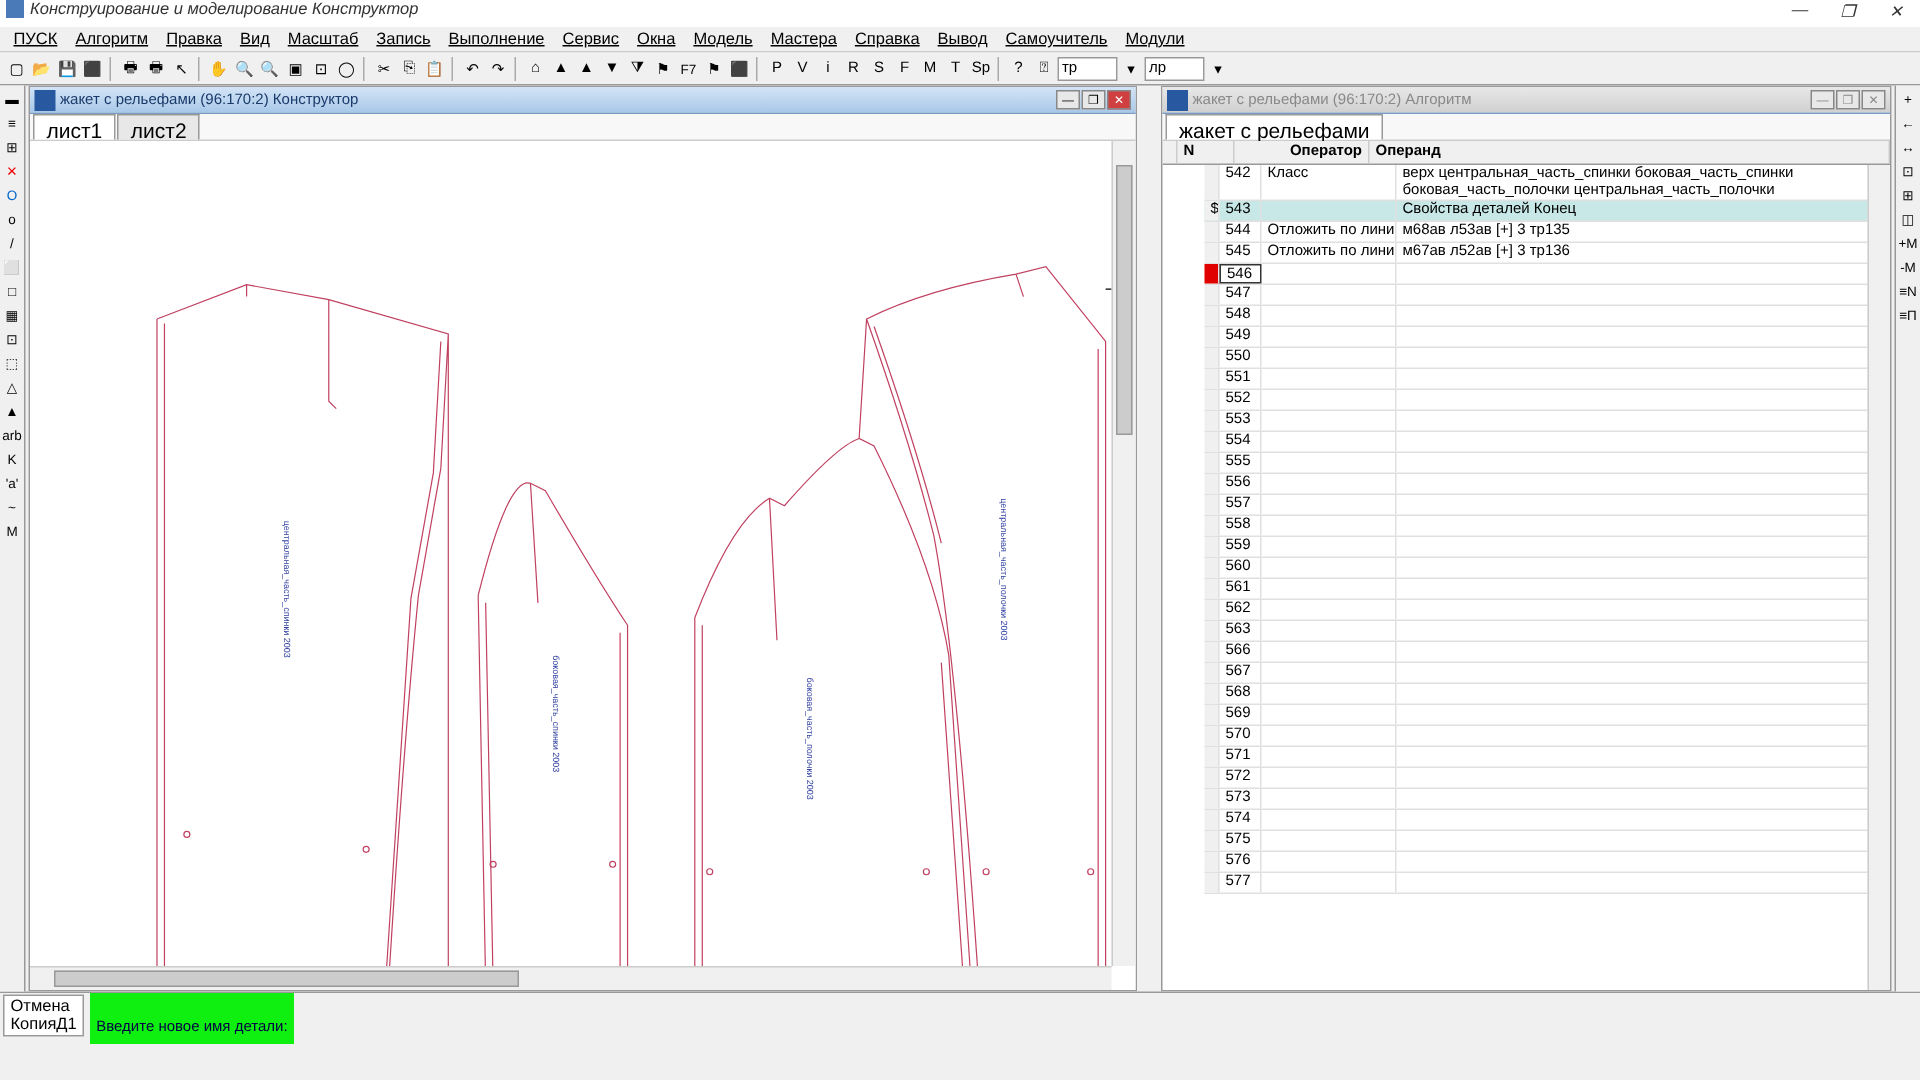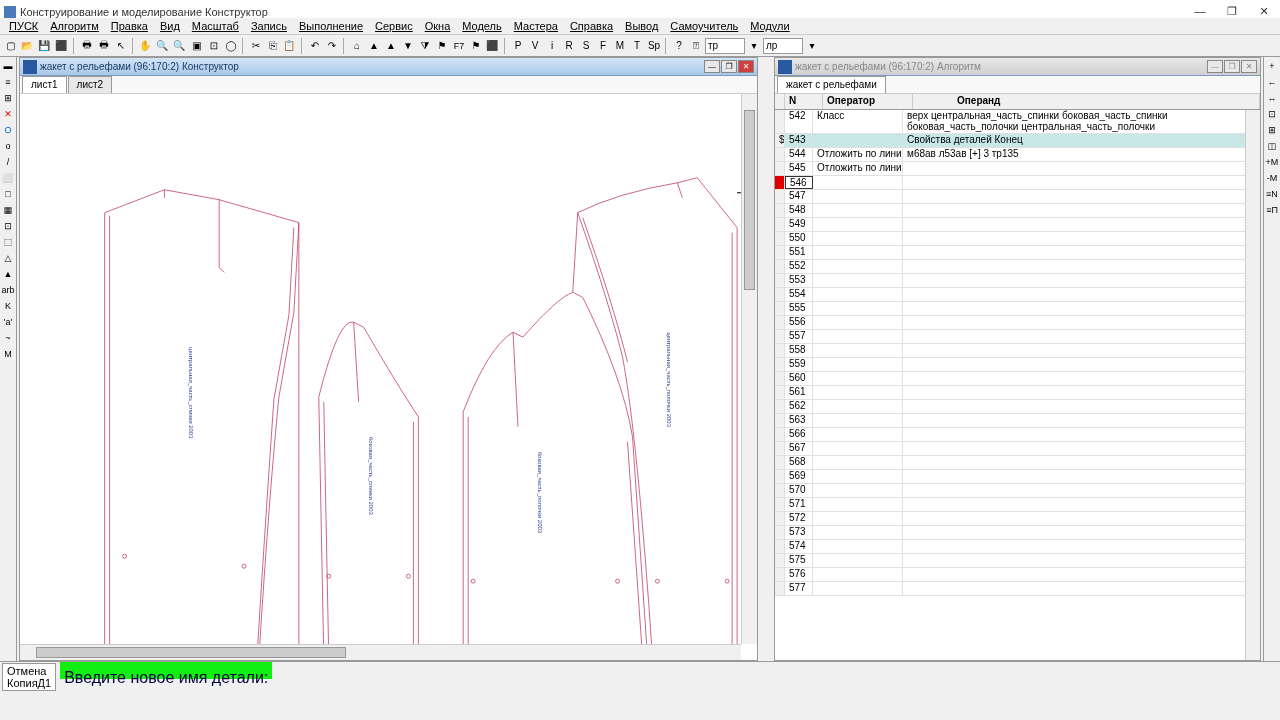--- a/index.html
+++ b/index.html
@@ -1,17 +1,17 @@
 <!DOCTYPE html>
 <html><head>
 <meta charset="utf-8">
 <style>
 * { margin: 0; padding: 0; box-sizing: border-box; font-family: Tahoma, sans-serif; font-size: 11px; }
 body { background: #f0f0f0; width: 1280px; height: 720px; overflow: hidden; }
-.titlebar { height: 18px; background: #fff; display: flex; align-items: flex-end; padding: 0 4px; }
+.titlebar { height: 18px; background: #fff; display: flex; align-items: flex-start; padding: 0 4px; font-style: italic; }
 .titlebar .icon { width: 12px; height: 12px; background: #4a7ab8; margin-right: 4px; }
 .titlebar .title { flex: 1; color: #333; }
 .titlebar .win-btns { display: flex; gap: 8px; }
 .titlebar .win-btn { width: 24px; height: 14px; display: flex; align-items: center; justify-content: center; color: #333; cursor: pointer; }
 .menubar { height: 17px; background: #f0f0f0; display: flex; gap: 2px; padding: 1px 4px; border-bottom: 1px solid #ccc; }
 .menubar span { padding: 1px 5px; cursor: pointer; text-decoration: underline; }
 .toolbar { height: 22px; background: #f0f0f0; border-bottom: 1px solid #999; display: flex; align-items: center; padding: 0 3px; gap: 1px; }
 .tb-btn { width: 16px; height: 16px; display: flex; align-items: center; justify-content: center; cursor: pointer; font-size: 10px; }
 .tb-sep { width: 3px; height: 16px; border-left: 1px solid #aaa; margin: 0 2px; }
 .tb-input { width: 40px; height: 16px; border: 1px solid #999; font-size: 10px; padding: 0 2px; }
@@ -25,50 +25,50 @@
 .panel-right { width: 487px; }
 .panel-title { height: 18px; background: linear-gradient(#d4e4f7, #a8c8e8); border-bottom: 1px solid #7a9bc4; display: flex; align-items: center; padding: 0 3px; }
 .panel-title.inactive { background: linear-gradient(#e8e8e8, #d0d0d0); color: #888; }
 .panel-title .picon { width: 14px; height: 14px; background: #2858a0; margin-right: 3px; }
 .panel-title .ptxt { flex: 1; font-size: 10px; color: #1a3a6a; }
 .panel-title.inactive .ptxt { color: #888; }
 .panel-title .pbtns { display: flex; gap: 1px; }
 .panel-title .pbtn { width: 16px; height: 13px; border: 1px solid #888; background: #e8e8e8; display: flex; align-items: center; justify-content: center; font-size: 8px; cursor: pointer; }
 .panel-title .pbtn.close { background: #d04040; color: #fff; }
 .tabs { height: 18px; background: #f8f8f8; border-bottom: 1px solid #ccc; display: flex; padding-left: 2px; }
-.tab { padding: 2px 8px; border: 1px solid #999; border-bottom: none; background: #fff; margin-right: 1px; font-size: 10px; cursor: pointer; }
+.tab { padding: 2px 8px; border: 1px solid #999; border-bottom: none; background: #fff; margin-right: 1px; font-size: 14px; cursor: pointer; }
 .tab.inactive { background: #e8e8e8; }
 .canvas-area { flex: 1; position: relative; background: #fff; overflow: hidden; }
 .canvas-area svg { width: 100%; height: 100%; }
 .scroll-v { position: absolute; right: 0; top: 0; bottom: 16px; width: 16px; background: #f0f0f0; border-left: 1px solid #ccc; }
 .scroll-h { position: absolute; left: 0; right: 16px; bottom: 0; height: 16px; background: #f0f0f0; border-top: 1px solid #ccc; }
 .scroll-thumb-v { position: absolute; left: 2px; right: 2px; top: 16px; height: 180px; background: #ccc; border: 1px solid #999; }
 .scroll-thumb-h { position: absolute; top: 2px; bottom: 2px; left: 16px; width: 310px; background: #ccc; border: 1px solid #999; }
 .grid-area { flex: 1; overflow: hidden; position: relative; }
 .grid-header { display: flex; background: #f0f0f0; border-bottom: 1px solid #999; height: 16px; }
 .grid-header .gh { border-right: 1px solid #ccc; padding: 1px 4px; font-weight: bold; font-size: 10px; }
 .gh-n { width: 38px; }
-.gh-op { width: 90px; }
-.gh-oper { flex: 1; margin-left: 40px; }
+.gh-op { width: 90px; text-align: right; }
+.gh-oper { flex: 1; }
 .grid-rows { overflow-y: auto; height: calc(100% - 16px); }
-.grid-row { display: flex; height: 14px; border-bottom: 1px solid #e0e0e0; }
+.grid-row { display: flex; height: 14px; border-bottom: 1px solid #e0e0e0; margin-left: 28px; }
 .grid-row .gc { border-right: 1px solid #e0e0e0; padding: 0 4px; font-size: 10px; overflow: hidden; white-space: nowrap; }
 .gc-mark { width: 10px; background: #f0f0f0; }
 .gc-n { width: 28px; text-align: left; }
 .gc-op { width: 90px; }
 .gc-oper { flex: 1; }
 .grid-row.hl { background: #c8e8e8; }
 .grid-row.tall { height: 24px; }
 .grid-row.tall .gc { white-space: normal; line-height: 11px; }
 .grid-row.active .gc-mark { background: #e00000; }
 .grid-row.active .gc-n { border: 1px solid #333; }
 .grid-scroll-v { position: absolute; right: 0; top: 16px; bottom: 0; width: 15px; background: #f0f0f0; border-left: 1px solid #ccc; }
 .bottom-area { height: 60px; display: flex; flex-direction: row; border-top: 1px solid #999; }
 .log-area { height: 28px; background: #fff; padding: 1px 4px; border: 1px solid #999; margin: 1px 2px; font-size: 10px; line-height: 12px; }
-.prompt-bar { height: 17px; background: #10f010; padding: 7px 4px; margin: 0 2px; font-size: 16px; color: #004; }
+.prompt-bar { height: 17px; background: #10f010; padding: 17px 4px; margin: 0 2px; font-size: 10px; color: #004; }
 .plabel { font-size: 6px; fill: #3040a0; }
 </style>
 </head>
 <body>
 
 <div class="titlebar">
   <div class="icon"></div>
   <div class="title">Конструирование и моделирование  Конструктор</div>
   <div class="win-btns">
     <div class="win-btn">—</div>
@@ -264,20 +264,21 @@
             <div class="grid-row">
               <div class="gc gc-mark"></div>
               <div class="gc gc-n">544</div>
               <div class="gc gc-op">Отложить по линии</div>
               <div class="gc gc-oper">м68ав л53ав [+] 3 тр135</div>
             </div>
             <div class="grid-row">
               <div class="gc gc-mark"></div>
               <div class="gc gc-n">545</div>
               <div class="gc gc-op">Отложить по линии</div>
+              <div class="gc gc-oper">м67ав л52ав [+] 3 тр136</div>
             </div>
             <div class="grid-row active">
               <div class="gc gc-mark"></div>
               <div class="gc gc-n">546</div>
               <div class="gc gc-op"></div>
               <div class="gc gc-oper"></div>
             </div>
             <div class="grid-row">
               <div class="gc gc-mark"></div>
               <div class="gc gc-n">547</div>

